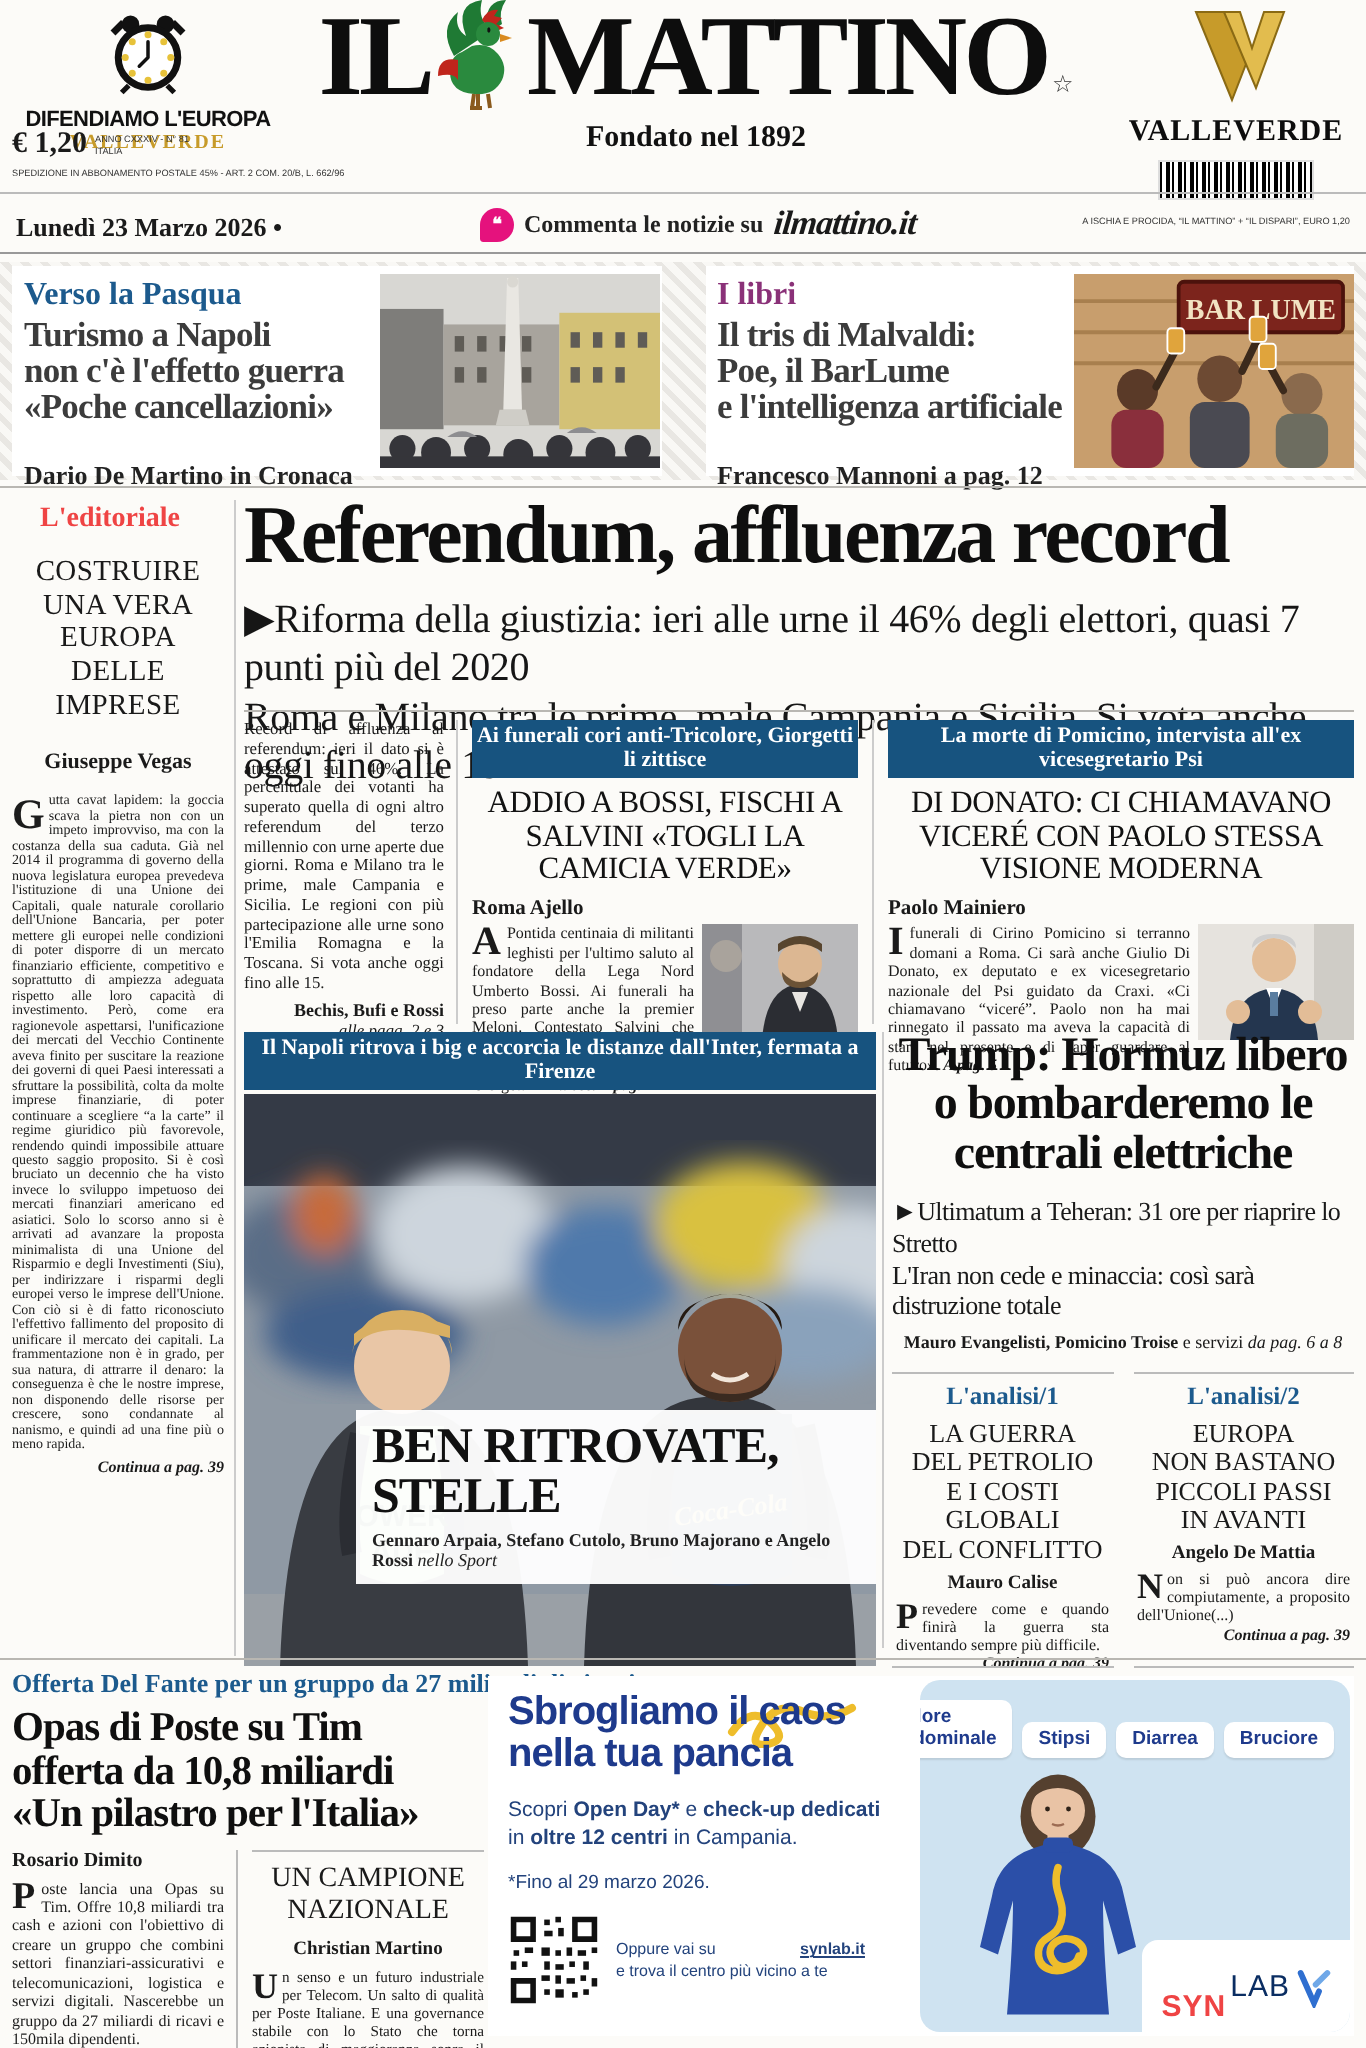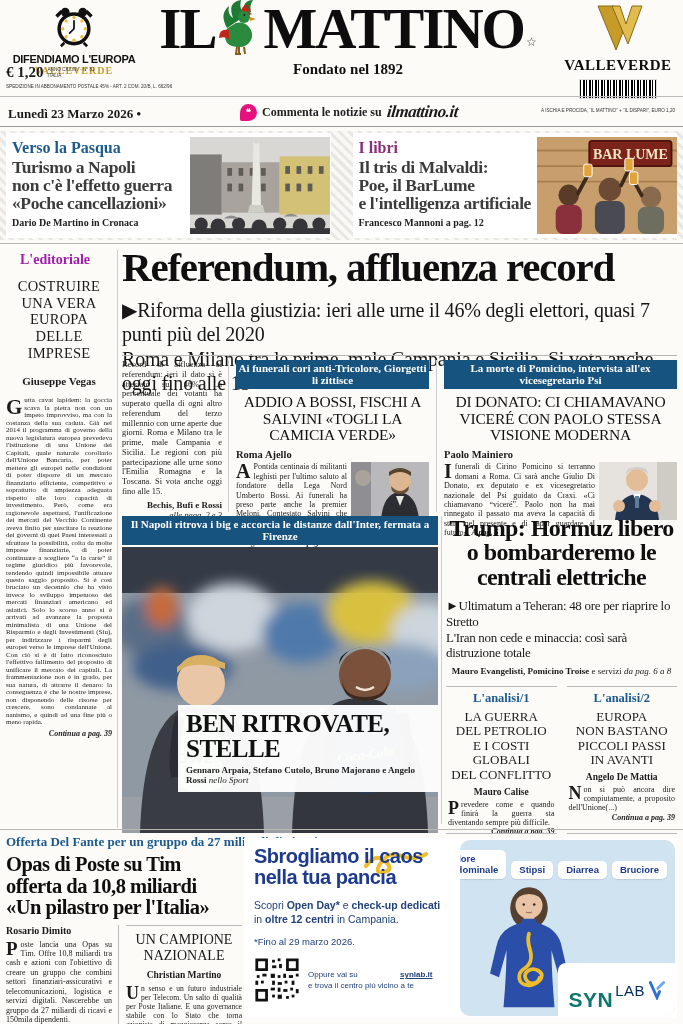--- a/index.html
+++ b/index.html
@@ -41,29 +41,29 @@
   .comment-site { font-size:17px; font-weight:900; font-style:italic; transform:skewX(-6deg); display:inline-block; letter-spacing:-0.5px;}
 
   
   .teaser-zone { left:0; top:131px; width:683px; height:109px;
     background:repeating-linear-gradient(45deg,#e9e7e3 0 3px,#f9f8f5 3px 7px); padding:2px 6px; display:flex; gap:22px;}
   .teaser { background:#fff; flex:1; display:flex; height:105px; padding:4px 0 4px 6px; }
   .teaser .txt { width:56%; padding-top:2px;}
   .teaser .kick { font-size:16px; font-weight:bold; }
   .kick-blue { color:#1c5a8d; } .kick-purple { color:#8a3178; }
   .teaser .ttl { font-size:17.5px; font-weight:bold; color:#3c3c3c; line-height:1.02; margin-top:2px; letter-spacing:-0.4px;}
-  .teaser .byl { font-size:10px; font-weight:bold; color:#222; margin-top:4px; }
+  .teaser .byl { font-size:13px; font-weight:bold; color:#222; margin-top:17px; }
   .teaser .photo { width:44%; height:100%; overflow:hidden; }
   .teaser .photo svg { width:100%; height:100%; display:block; }
 
   .hdiv { left:0; width:683px; border-top:1px solid #b9b7b2; }
 
   
   .editorial { left:6px; top:252px; width:106px; height:576px; overflow:hidden; }
-  .ed-label { font-size:14px; font-weight:bold; color:#a21caf; margin-left:14px;font-family:Liberation Serif, serif;}
+  .ed-label { font-size:14px; font-weight:bold; color:#ef4444; margin-left:14px;font-family:Liberation Serif, serif;}
   .ed-title { font-size:14.5px; text-align:center; line-height:1.15; margin-top:10px; letter-spacing:0.2px;}
   .ed-author { font-size:11px; font-weight:bold; text-align:center; margin:14px 0 10px; }
   .ed-body { font-size:7px; line-height:1.07; text-align:justify; color:#1c1c1c; }
   .ed-body::first-letter { float:left; font-size:21px; line-height:0.8; padding:2px 2px 0 0; font-weight:bold;}
   .continua { font-size:8px; font-style:italic; font-weight:bold; text-align:right; margin-top:2px;}
   .vline { border-left:1px solid #ccc; }
 
   
   .lead { left:122px; top:247px; width:555px; }
   .lead-headline { font-size:41px; font-weight:bold; letter-spacing:-1.2px; color:#0f0f0f; line-height:1; }
@@ -134,21 +134,21 @@
   .ad-note { font-size:9.5px; color:#23437c; margin-top:10px;}
   .ad-qr-row { display:flex; align-items:center; gap:8px; margin-top:10px;}
   .ad-qr-cap { font-size:8px; color:#23437c; line-height:1.4;}
   .ad-qr-cap .lnk { font-weight:bold; text-decoration:underline;padding-left:40px;}
   .ad-right { flex:1; background:#cfe3f1; border-radius:10px; margin:2px 2px 2px 0; position:relative; overflow:hidden;}
   .ad-right svg.woman { position:absolute; left:-6px; bottom:0; width:150px; height:160px;}
   .pills { position:absolute; top:10px; right:8px; display:flex; flex-direction:row; align-items:flex-end; gap:5px; }
   .pill-row { display:flex; gap:5px; }
   .pill { background:#fff; color:#1e3a8c; font-size:9.5px; font-weight:bold; padding:3px 8px 4px; border-radius:5px; box-shadow:0 1px 1px rgba(0,0,0,0.1);}
   .synlab { position:absolute; right:0; bottom:0; background:#fff; border-radius:8px 0 0 0; padding:5px 8px 4px 10px; display:flex; align-items:center; gap:2px;}
-  .synlab .b { font-size:21px; font-weight:bold; color:#0f766e; letter-spacing:0.5px;margin-top:20px;}
+  .synlab .b { font-size:15px; font-weight:bold; color:#ef4444; letter-spacing:0.5px;margin-top:20px;}
   .synlab .l { font-size:15px; font-weight:normal; color:#0a2d62; letter-spacing:0.5px;}
 </style>
 </head>
 <body>
 
 <div id="page">
 
   <div class="abs promo-left">
     <svg width="42" height="42" viewBox="0 0 48 48">
       <path d="M10 6 L4 12 M38 6 L44 12" stroke="#111" stroke-width="4" fill="none"></path>
@@ -429,21 +429,21 @@
           <b>Gennaro Arpaia, Stefano Cutolo, Bruno Majorano e Angelo Rossi</b>
           <i>nello Sport</i>
         </div>
       </div>
     </div>
   </div>
   <div class="abs vline" style="left:441px; top:516px; height:308px;"></div>
 
   <div class="abs trump">
     <div class="trump-headline">Trump: Hormuz libero o bombarderemo le centrali elettriche</div>
-    <div class="trump-standfirst prel">►Ultimatum a Teheran: 48 ore per riaprire lo Stretto
+    <div class="trump-standfirst prel">►Ultimatum a Teheran: 31 ore per riaprire lo Stretto
 L'Iran non cede e minaccia: così sarà distruzione totale</div>
     <div class="trump-byline">
       <b>Mauro Evangelisti, Pomicino Troise</b><span> e servizi </span><i>da pag. 6 a 8</i>
     </div>
     <div class="analyses">
       <div class="analysis">
         <div class="an-label">L'analisi/1</div>
         <div class="an-title prel">LA GUERRA
 DEL PETROLIO
 E I COSTI GLOBALI

